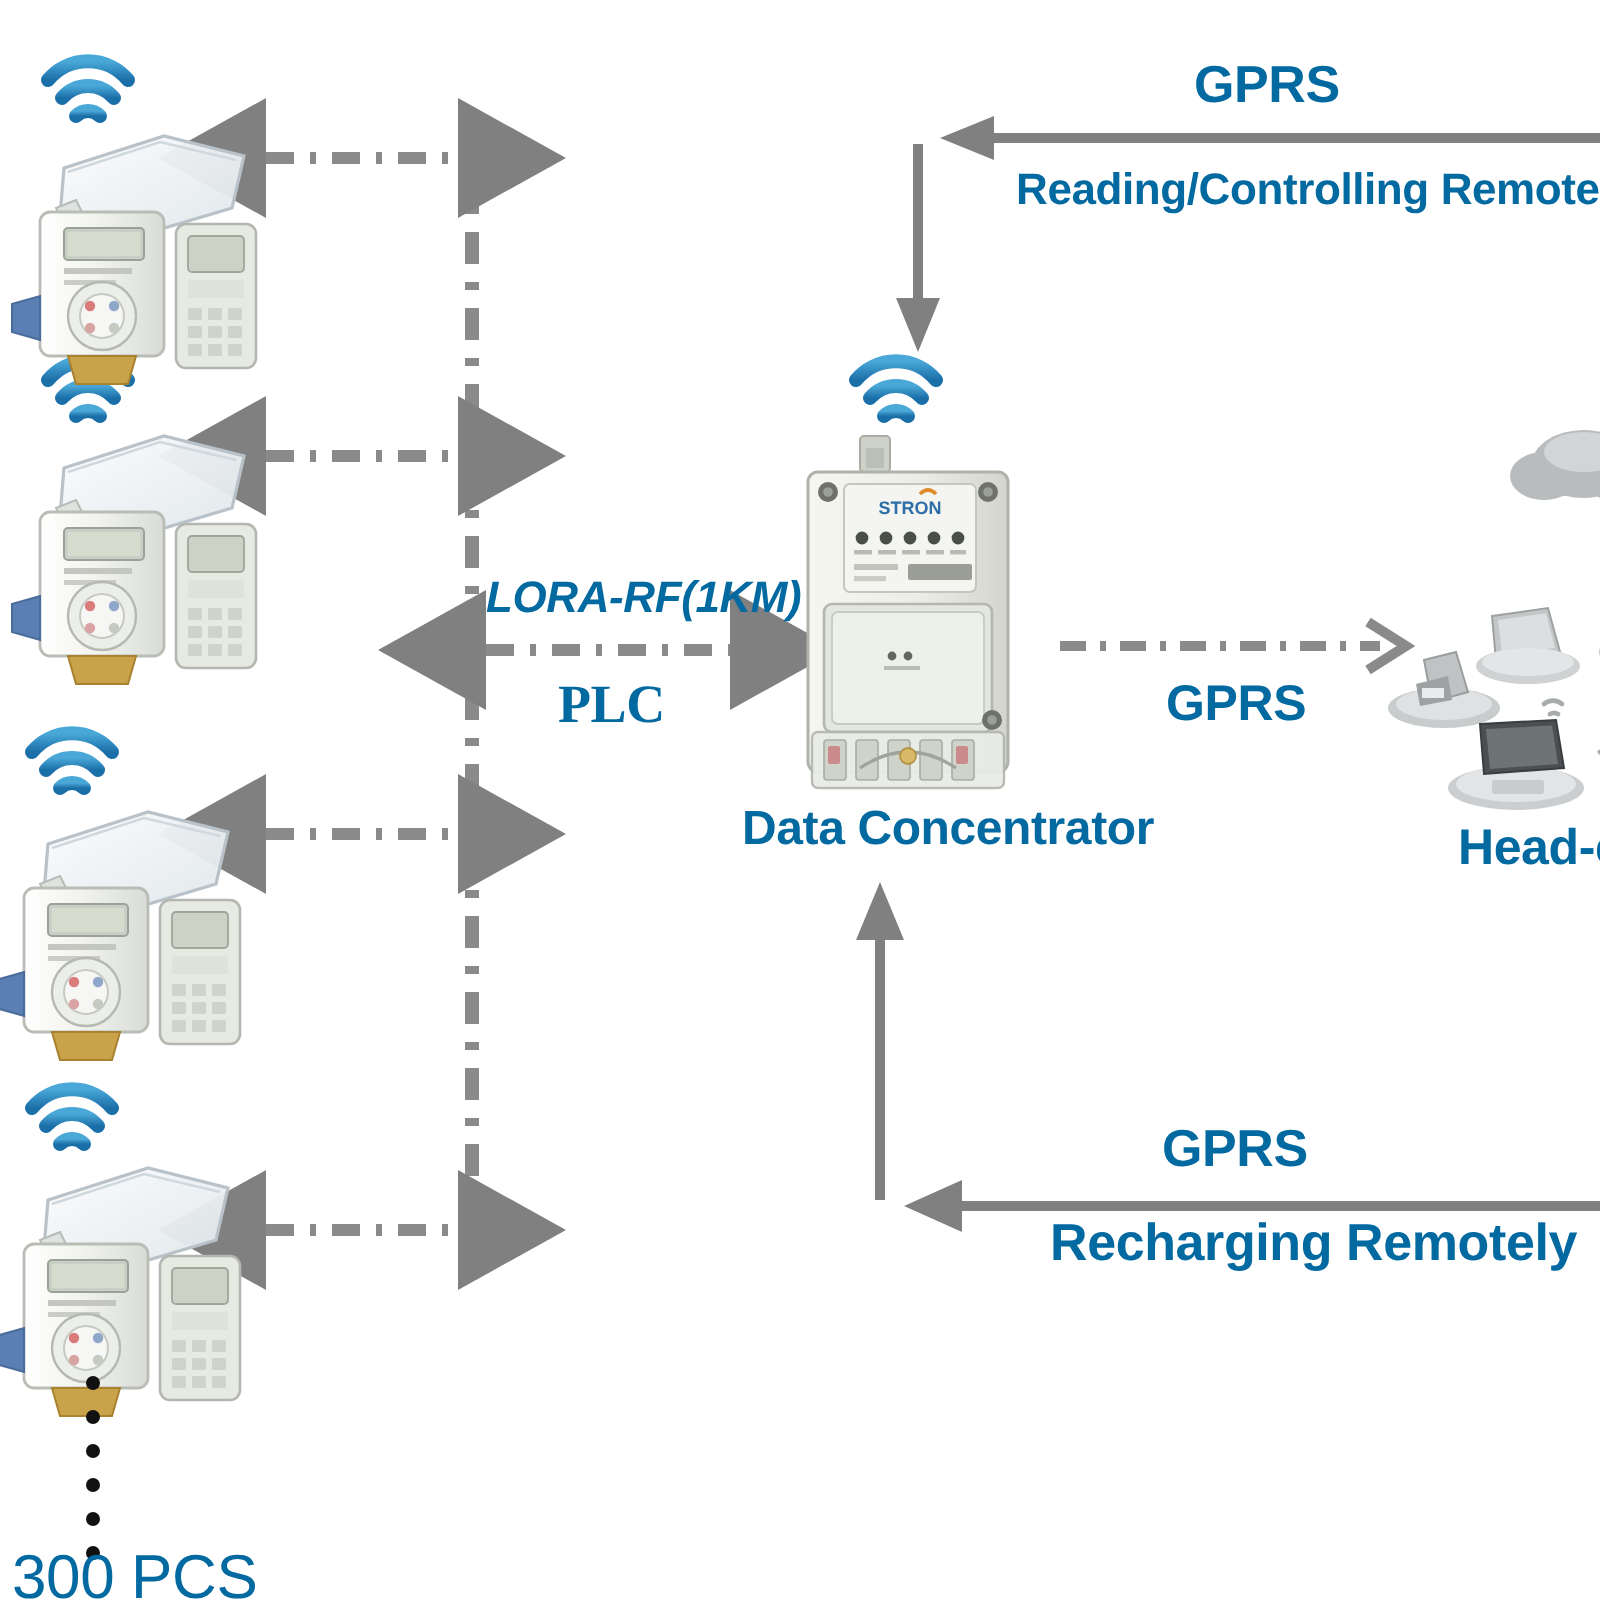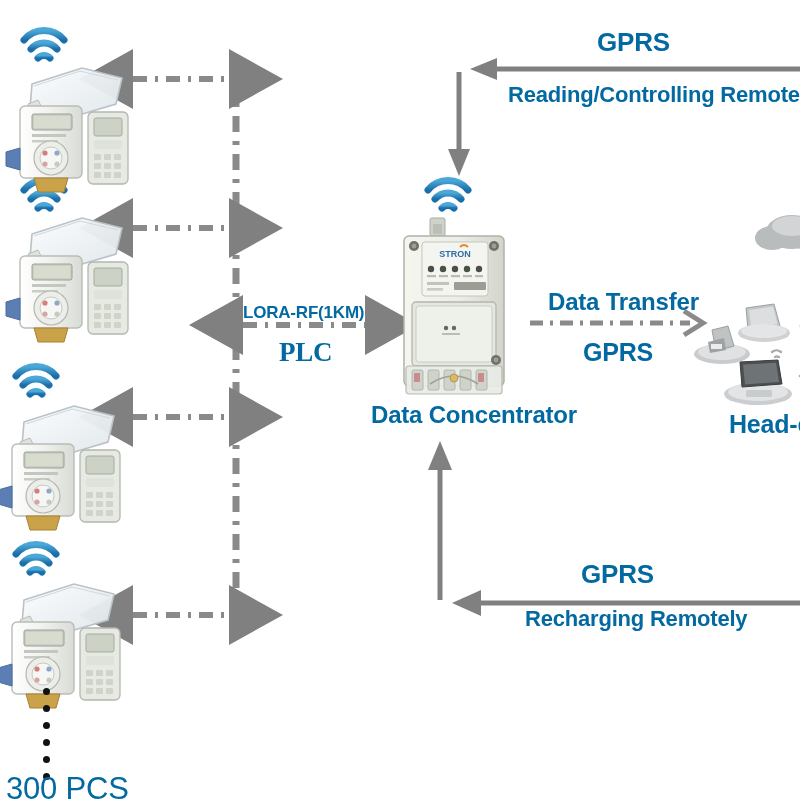--- a/index.html
+++ b/index.html
@@ -367,35 +367,34 @@
       </g>
 
       <path d="M104,126 a34,34 0 0 1 34,34 a34,34 0 0 1 -14,27" stroke="#c4c7c8" stroke-width="9" fill="none" stroke-linecap="round"></path>
     </g>
   </svg>
 
   <div class="lbl" style="left:597px;top:29px;font-size:26px;">GPRS</div>
 
   <div class="lbl" style="left:508px;top:84px;font-size:22px;">Reading/Controlling Remotely</div>
 
-  <div class="lbl" style="left:243px;top:304px;font-size:17px;">LORA-RF(1KM)</div>
+  <div class="lbl" style="left:243px;top:288px;font-size:22px;font-style:italic;">LORA-RF(1KM)</div>
 
   <div class="lbl" style="left:279px;top:339px;font-size:27px;font-family:Liberation Serif, serif;">PLC</div>
 
-  <div class="lbl" style="left:548px;top:290px;font-size:24px;">Data Transfer</div>
 
   <div class="lbl" style="left:583px;top:340px;font-size:25px;">GPRS</div>
 
   <div class="lbl" style="left:371px;top:403px;font-size:24px;text-align:center;">Data Concentrator</div>
 
   <div class="lbl" style="left:729px;top:412px;font-size:25px;">Head-e</div>
 
   <div class="lbl" style="left:581px;top:561px;font-size:26px;">GPRS</div>
 
-  <div class="lbl" style="left:525px;top:608px;font-size:22px;">Recharging Remotely</div>
+  <div class="lbl" style="left:525px;top:608px;font-size:26px;">Recharging Remotely</div>
 
   <div class="dots" style="left:43px;top:688px;">
     <i></i>
       <i></i>
       <i></i>
       <i></i>
       <i></i>
       <i></i>
   </div>
 

